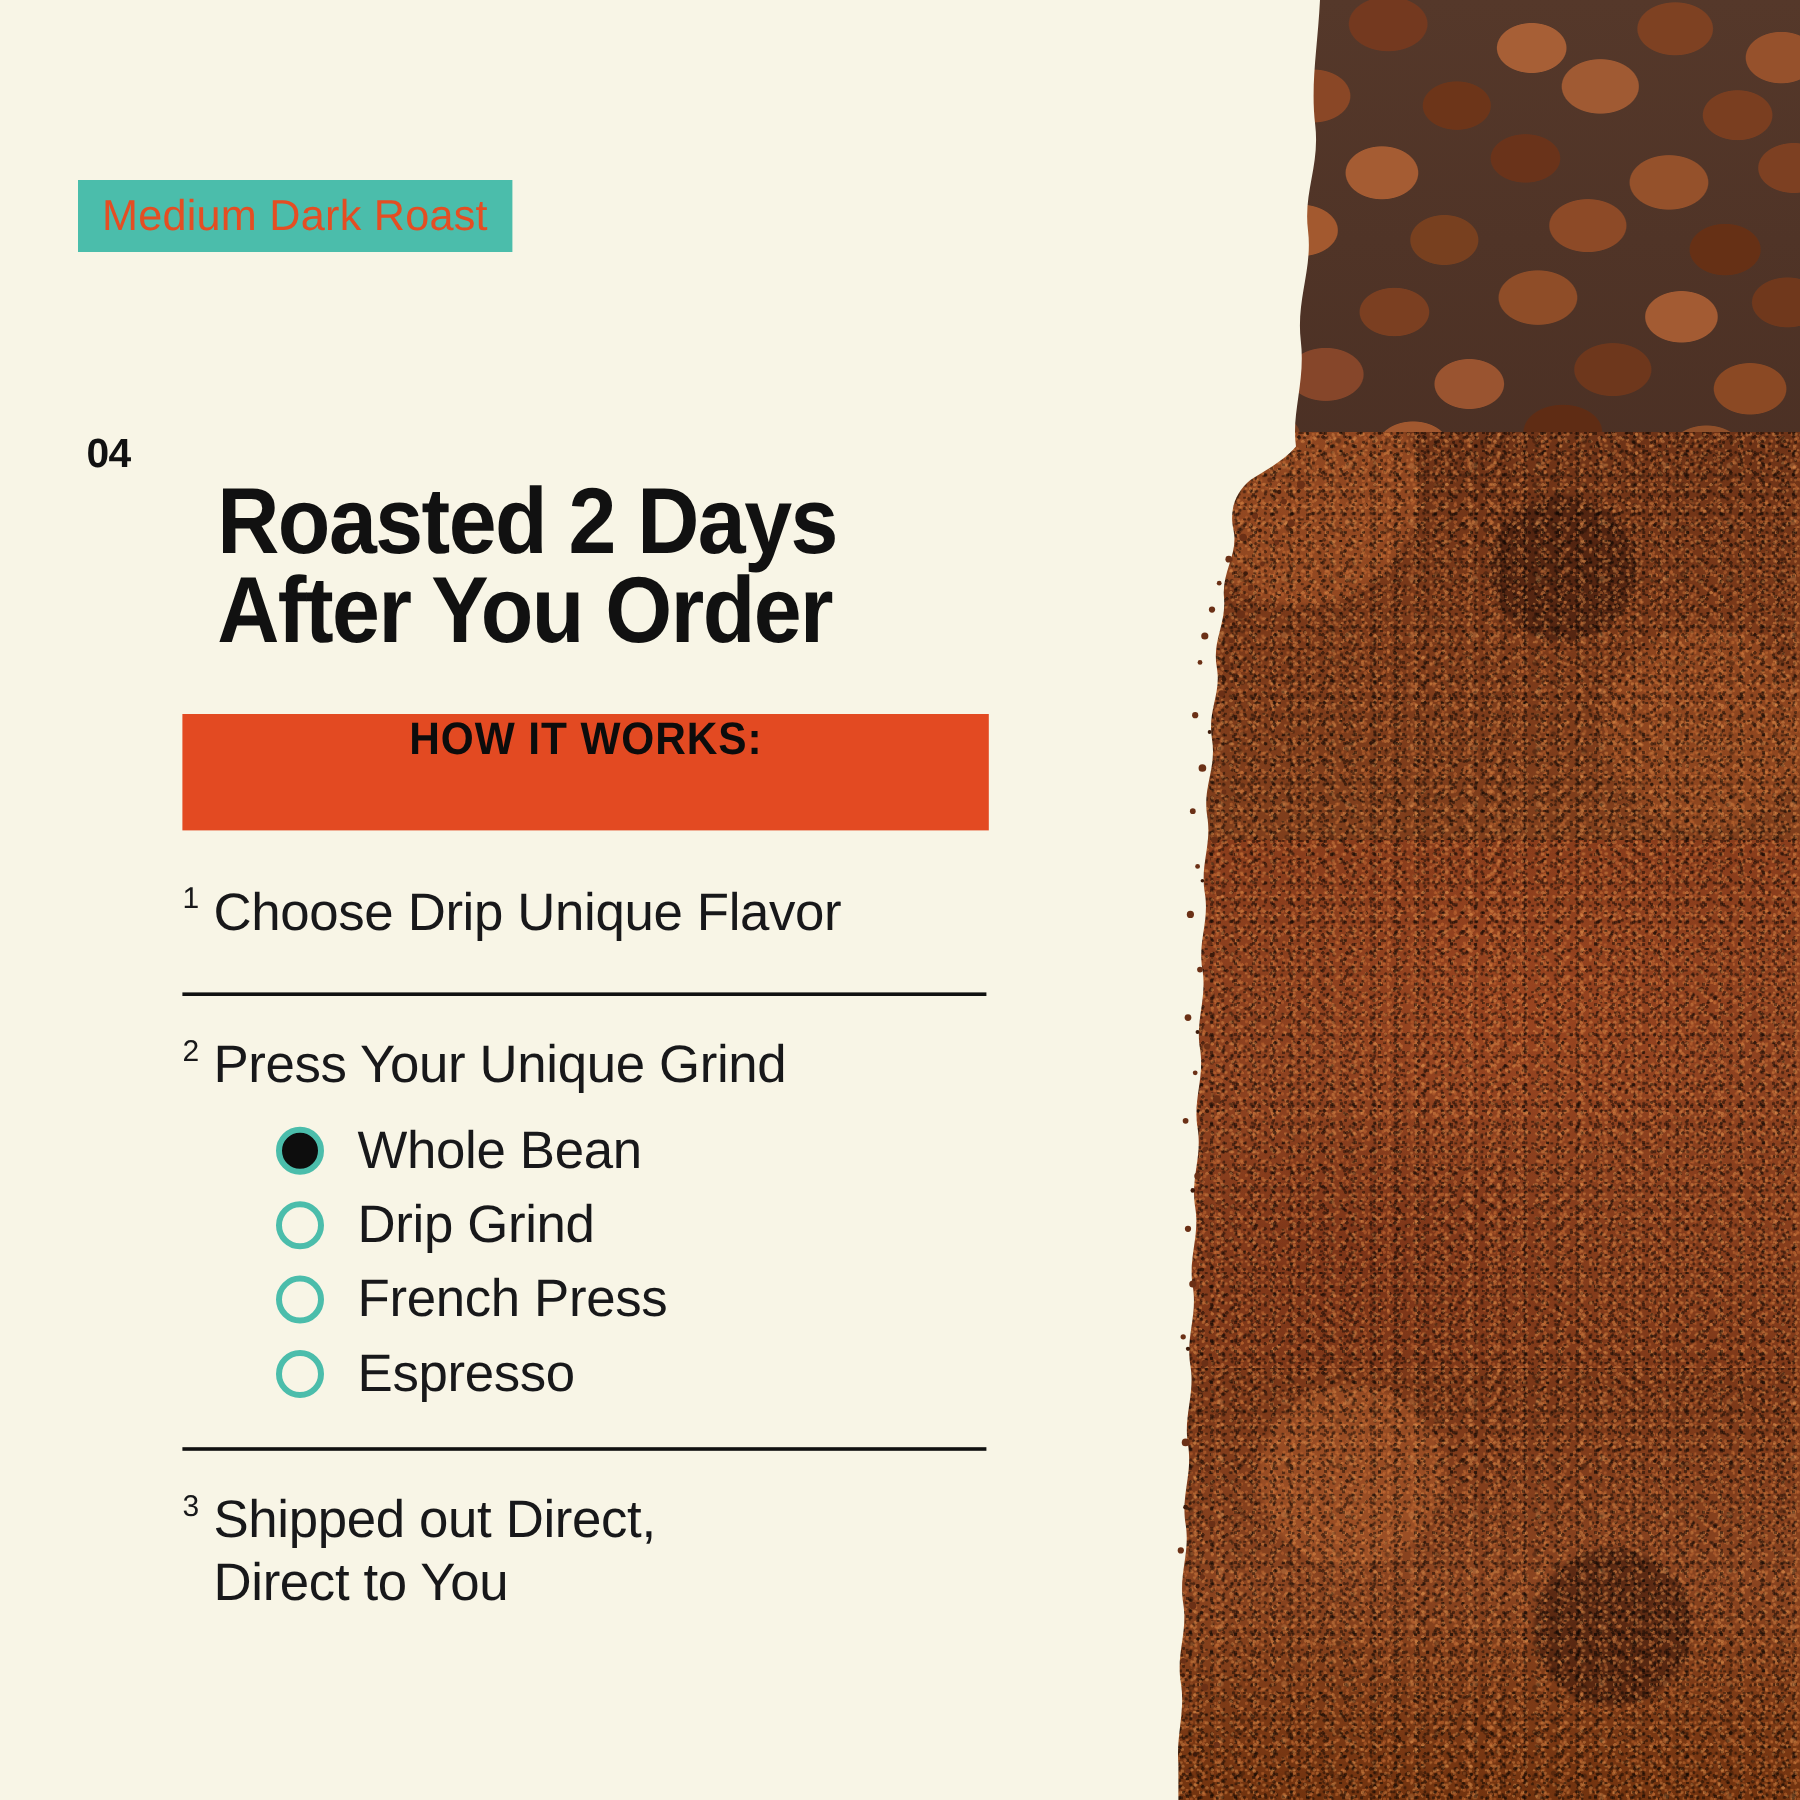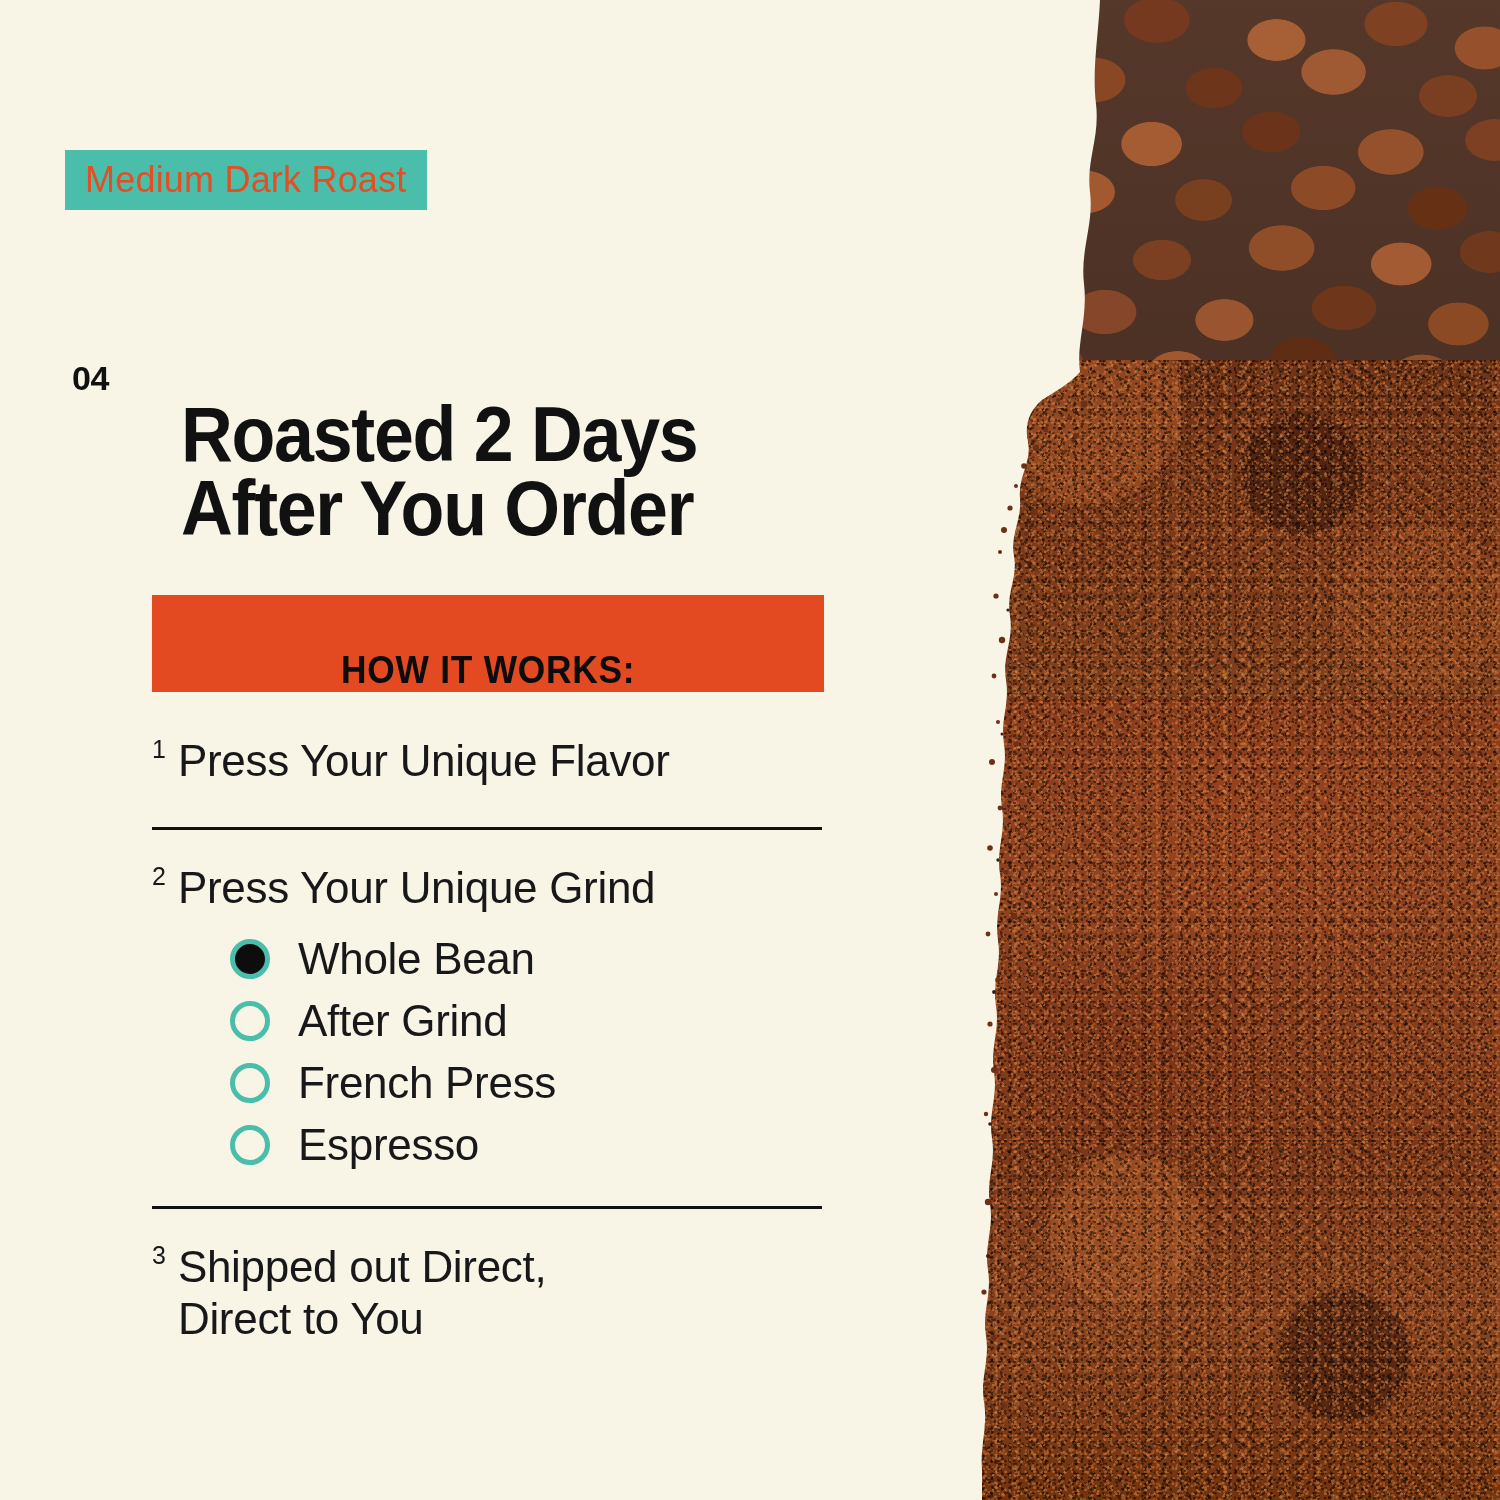--- a/index.html
+++ b/index.html
@@ -243,21 +243,21 @@
   }
 
   .banner {
     position: absolute;
     left: 152px;
     top: 595px;
     width: 672px;
     height: 97px;
     background: #e34a22;
     display: flex;
-    align-items: flex-end;
+    align-items: flex-start;
     justify-content: center;
   }
   .banner-text {
     font-size: 38px;
     font-weight: 700;
     color: #0c0c0c;
     letter-spacing: .8px;
     transform: scaleX(.93);
   }
 
@@ -469,40 +469,40 @@
     </div>
 
     <div class="banner">
       <span class="banner-text">HOW IT WORKS:</span>
     </div>
 
     <div class="steps">
 
       <div class="step-line" style="margin-bottom:40px;">
         <span class="sup">1</span>
-        <span class="step-text">Press Your Unique Flavor</span>
+        <span class="step-text">Choose Drip Unique Flavor</span>
       </div>
 
       <div class="divider"></div>
 
       <div class="step-line" style="margin-top:32px;">
         <span class="sup">2</span>
         <span class="step-text">Press Your Unique Grind</span>
       </div>
 
       <div class="grind-list">
 
         <div class="grind-row">
           <span class="radio selected"></span>
           <span class="grind-label">Whole Bean</span>
         </div>
 
         <div class="grind-row">
           <span class="radio"></span>
-          <span class="grind-label">After Grind</span>
+          <span class="grind-label">Drip Grind</span>
         </div>
 
         <div class="grind-row">
           <span class="radio"></span>
           <span class="grind-label">French Press</span>
         </div>
 
         <div class="grind-row">
           <span class="radio"></span>
           <span class="grind-label">Espresso</span>

